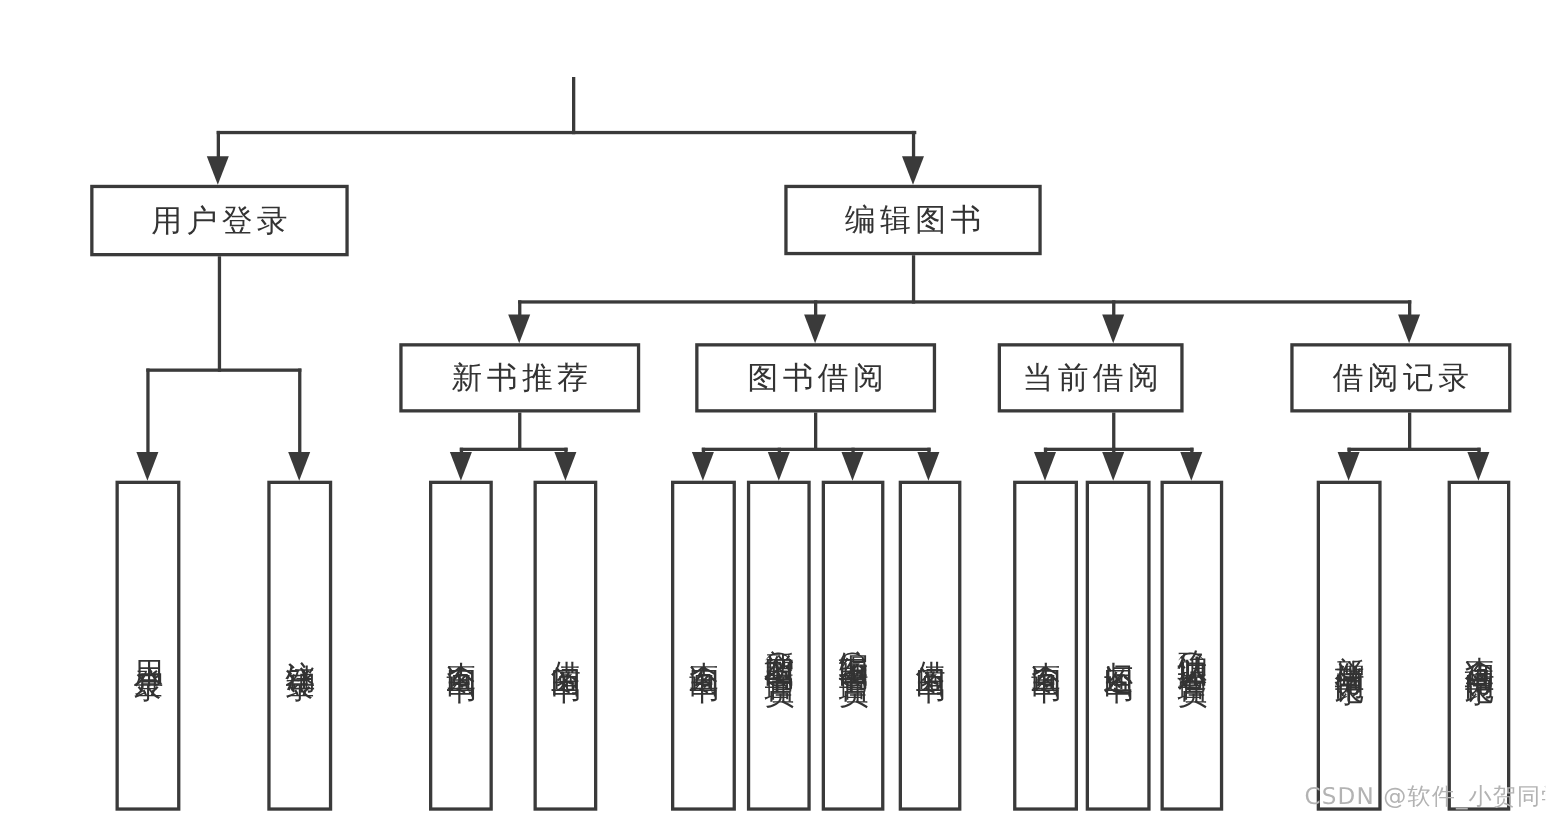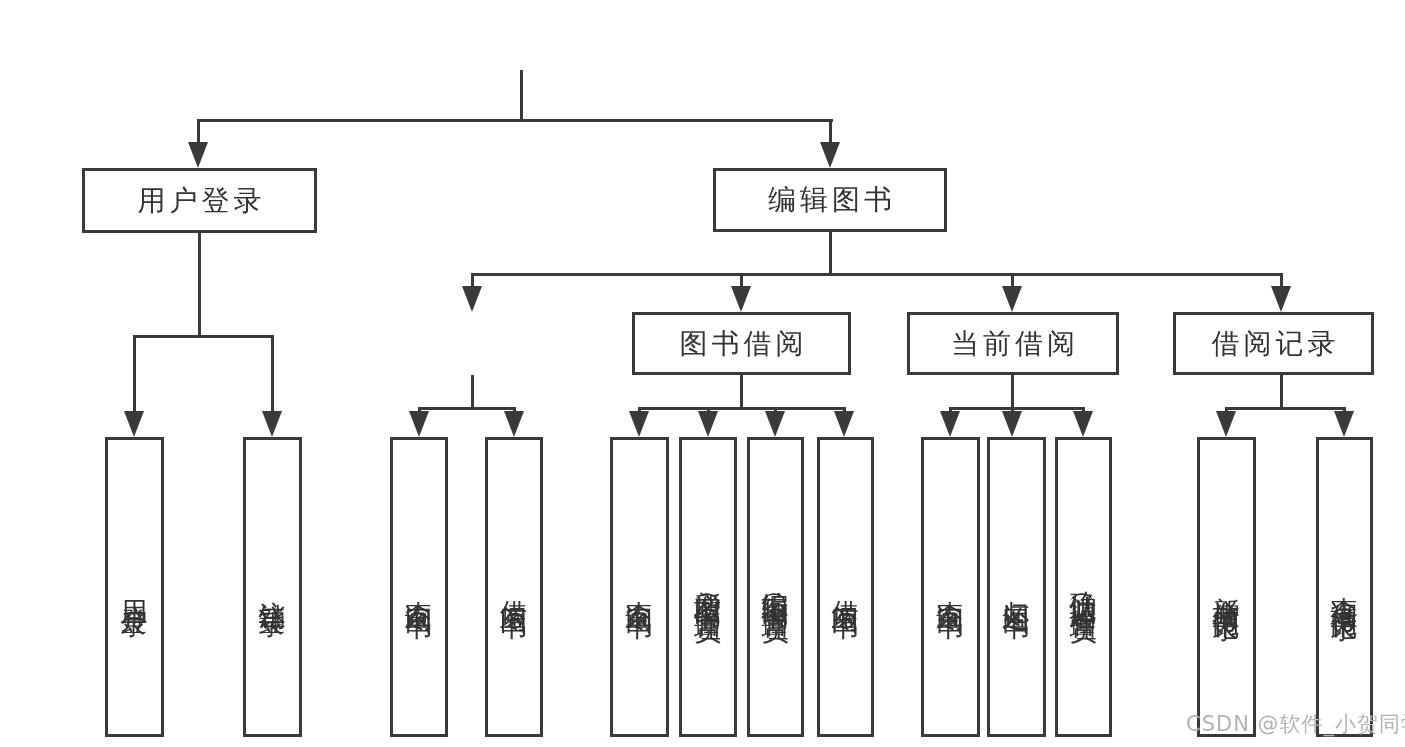--- a/index.html
+++ b/index.html
@@ -61,21 +61,21 @@
     color:var(--wm);
     white-space:nowrap;
     z-index:5;
   }
   
   #n-root   {left:21px;  top:13px;  width:1003px;height:57px;}
   #n-login  {left:82px;  top:168px; width:235px; height:65px;}
   #n-mgmt   {left:713px; top:168px; width:234px; height:64px;}
   #n-newbook{left:363px; top:312px; width:219px; height:63px;}
   #n-borrow {left:632px; top:312px; width:219px; height:63px;text-align:center;}
-  #n-current{left:907px; top:312px; width:212px; height:63px;}
+  #n-current{left:907px; top:312px; width:169px; height:63px;}
   #n-records{left:1173px;top:312px; width:201px; height:63px;}
   #l-user-login {left:105px; width:59px;}
   #l-logout     {left:243px; width:59px;}
   #l-nb-query   {left:390px; width:58px;}
   #l-nb-borrow  {left:485px; width:58px;}
   #l-bw-query   {left:610px; width:59px;}
   #l-bw-add     {left:679px; width:58px;}
   #l-bw-edit    {left:747px; width:57px;}
   #l-bw-borrow  {left:817px; width:57px;}
   #l-cur-query  {left:921px; width:59px;}
@@ -90,20 +90,23 @@
 <div id="stage">
 
 
   <div class="box" id="n-login">
     <span class="hlabel">用户登录</span>
   </div>
   <div class="box" id="n-mgmt">
     <span class="hlabel">编辑图书</span>
   </div>
 
+  <div class="box" id="n-newbook">
+    <span class="hlabel">新书推荐</span>
+  </div>
   <div class="box" id="n-borrow">
     <span class="hlabel">图书借阅</span>
   </div>
   <div class="box" id="n-current">
     <span class="hlabel">当前借阅</span>
   </div>
   <div class="box" id="n-records">
     <span class="hlabel">借阅记录</span>
   </div>
 

